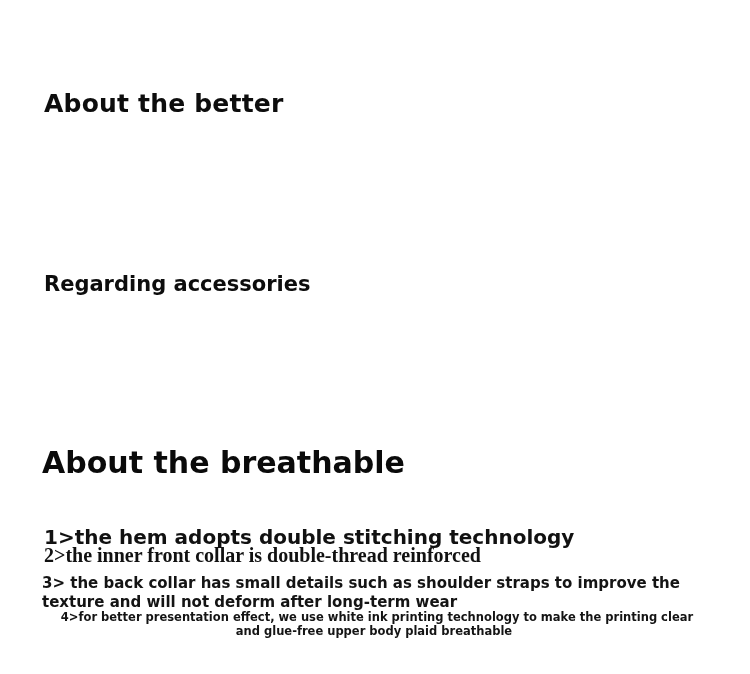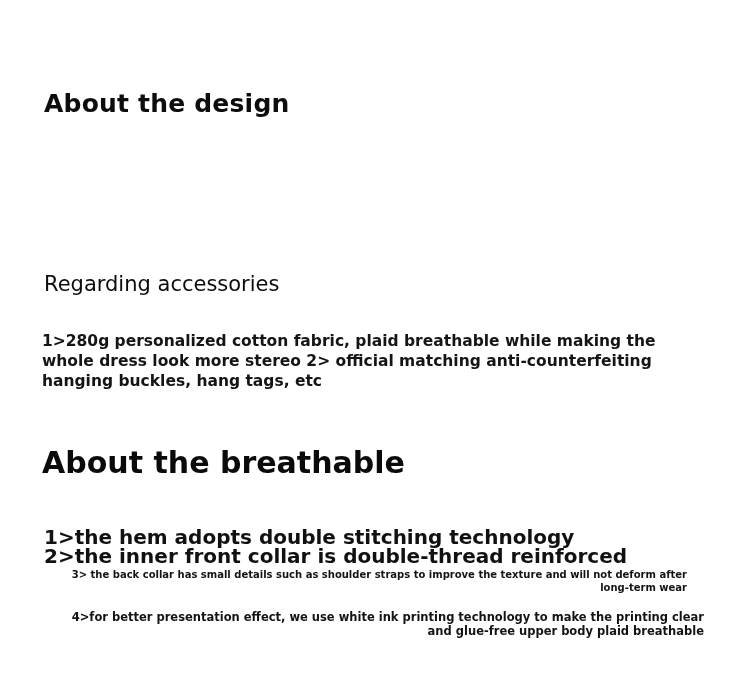--- a/index.html
+++ b/index.html
@@ -41,21 +41,21 @@
     line-height: 1.42;
     color: #151515;
   }
 
   
   .h-accessories {
     position: absolute;
     left: 44px;
     top: 255px;
     font-size: 21px;
-    font-weight: normal;
+    font-weight: bold;
     color: #0d0d0d;
   }
   .p-accessories {
     position: absolute;
     left: 42px;
     top: 315px;
     width: 650px;
     font-size: 15.5px;
     font-weight: bold;
     line-height: 1.3;
@@ -79,54 +79,53 @@
     font-weight: bold;
     color: #111111;
   }
   .l-2 {
     position: absolute;
     left: 44px;
     top: 524px;
     font-size: 20px;
     font-weight: bold;
     color: #111111;
+    font-family: Liberation Serif, serif;
   }
   .l-3 {
     position: absolute;
     left: 42px;
     top: 559px;
     width: 645px;
-    font-size: 10px;
+    font-size: 15px;
     font-weight: bold;
     line-height: 1.25;
     color: #141414;
-    text-align: right;
   }
   .l-4 {
     position: absolute;
     left: 44px;
     top: 598px;
     width: 660px;
     font-size: 11.5px;
     font-weight: bold;
     line-height: 1.3;
     color: #141414;
-    text-align: right;
+    text-align: center;
     text-indent: 6px;
   }
 </style>
 </head>
 <body>
 
 <div class="page">
 
-  <h1 class="h-pattern">About the design</h1>
+  <h1 class="h-pattern">About the better</h1>
 
   <h2 class="h-accessories">Regarding accessories</h2>
-  <p class="p-accessories">1&gt;280g personalized cotton fabric, plaid breathable while making the whole dress look more stereo 2&gt; official matching anti-counterfeiting hanging buckles, hang tags, etc</p>
 
   <h1 class="h-workmanship">About the breathable</h1>
   <p class="l-1">1&gt;the hem adopts double stitching technology</p>
   <p class="l-2">2&gt;the inner front collar is double-thread reinforced</p>
   <p class="l-3">3&gt; the back collar has small details such as shoulder straps to improve the texture and will not deform after long-term wear</p>
   <p class="l-4">4&gt;for better presentation effect, we use white ink printing technology to make the printing clear and glue-free upper body plaid breathable</p>
 
 </div>
 
 </body></html>

